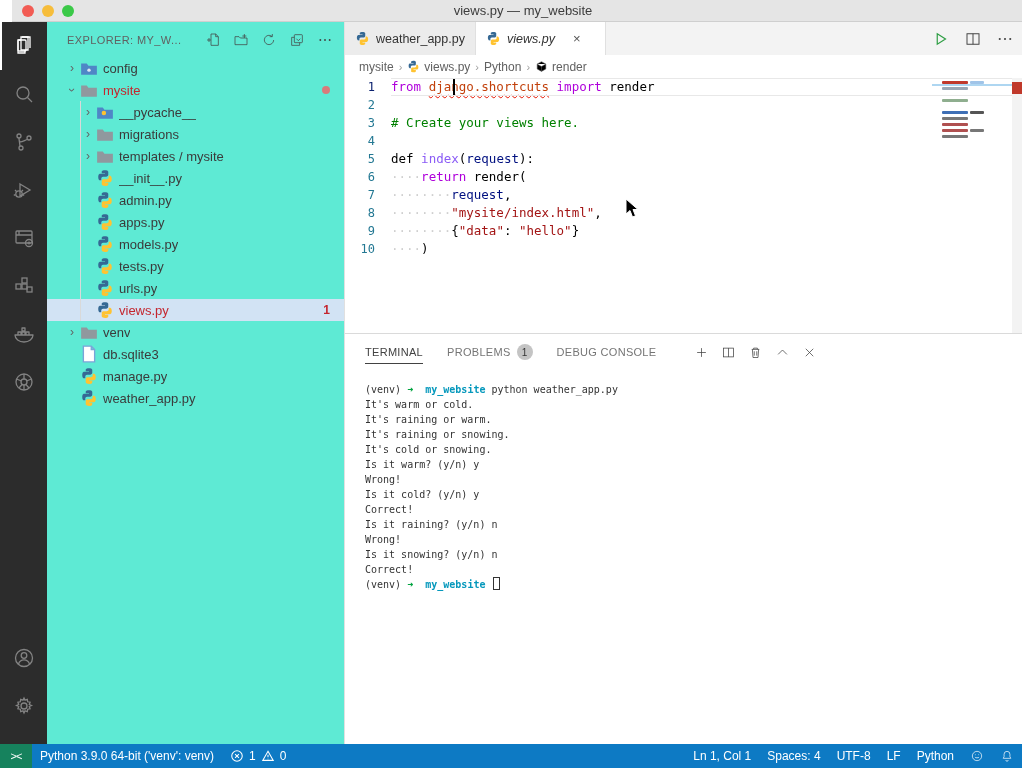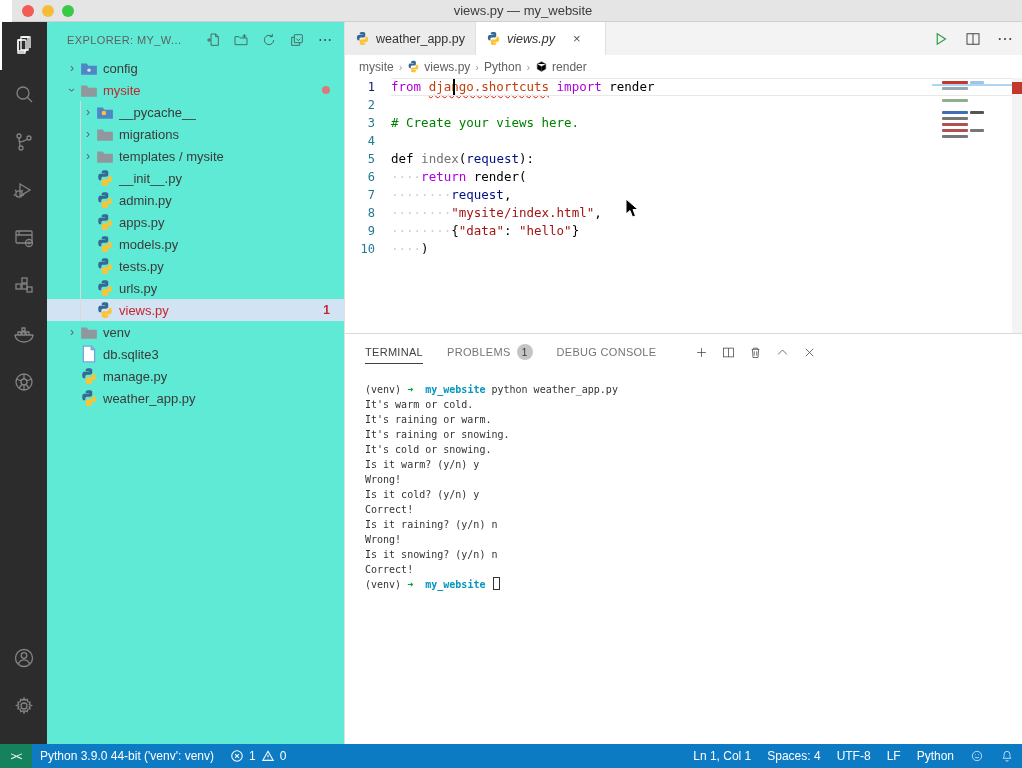--- a/index.html
+++ b/index.html
@@ -58,21 +58,21 @@
   #breadcrumb .sep { color:#9d9d9d; font-size:11px; margin:0 2px; }
   #breadcrumb svg, #breadcrumb img { width:13px; height:13px; }
 
   #editor { position:relative; height:255px; background:#fff; overflow:hidden; }
   .cline { height:18px; line-height:18px; display:flex; font-size:12.5px; position:relative; }
   .cline .gutter { width:46px; flex:0 0 46px; text-align:right; padding-right:16px; color:#237893; font-size:12px; }
   .cline.current .gutter { color:#0b216f; }
   .cline.current .codetext::before { content:""; position:absolute; left:0; right:0; top:0; bottom:0; border-top:1px solid #e8e8e8; border-bottom:1px solid #e8e8e8; pointer-events:none; }
   .cline.current { }
   .cline .codetext { white-space:pre; position:relative; flex:1; }
-  .kw { color:#af00db; } .defkw { color:#000000; } .fn { color:#737373; }
+  .kw { color:#af00db; } .defkw { color:#000000; } .fn { color:#8b5cf6; }
   .com { color:#008000; } .str { color:#a31515; } .param { color:#001080; }
   .pl { color:#000; }
   .sq { color:#c2410c; text-decoration:underline wavy #e51400 1px; text-underline-offset:3px; }
   .ws { color:#cfcfcf; }
   #cursor-caret { position:absolute; left:62px; top:1px; width:1.5px; height:16px; background:#000; }
 
   
   #minimap { position:absolute; right:16px; top:3px; width:64px; }
   #minimap .mline { height:5px; margin-bottom:1px; display:flex; gap:2px; }
   #minimap .mseg { height:3px; border-radius:1px; }
@@ -609,21 +609,21 @@
 </div>
 
 <div id="mouse-pointer">
   <svg width="16" height="22" viewBox="0 0 16 22">
       <path d="M1 1 L1 16 L5 12.5 L7.5 19 L10.5 17.8 L8 11.5 L13 11.5 Z" fill="#000" stroke="#fff" stroke-width="1"></path>
     </svg>
 </div>
 
 <div id="statusbar">
   <div id="remote-ind">&gt;&lt;</div>
-  <div class="sb-item">Python 3.9.0 44-bit ('venv': venv)</div>
+  <div class="sb-item">Python 3.9.0 64-bit ('venv': venv)</div>
   <div class="sb-item">
     <svg viewBox="0 0 16 16">
         <circle cx="8" cy="8" r="6"></circle>
         <path d="M5.8 5.8 L10.2 10.2 M10.2 5.8 L5.8 10.2"></path>
       </svg>
     <span>1</span>
     <svg viewBox="0 0 16 16">
         <path d="M8 2.5 L14 13 H2 Z"></path>
         <path d="M8 6.5 v3 M8 11.2 v.5"></path>
       </svg>

